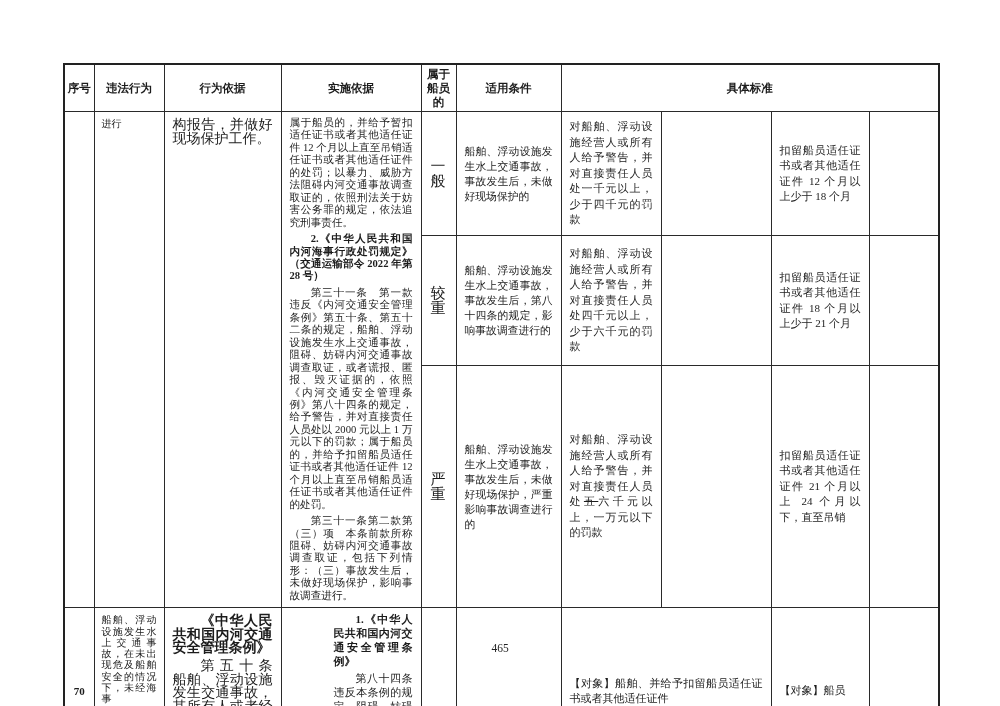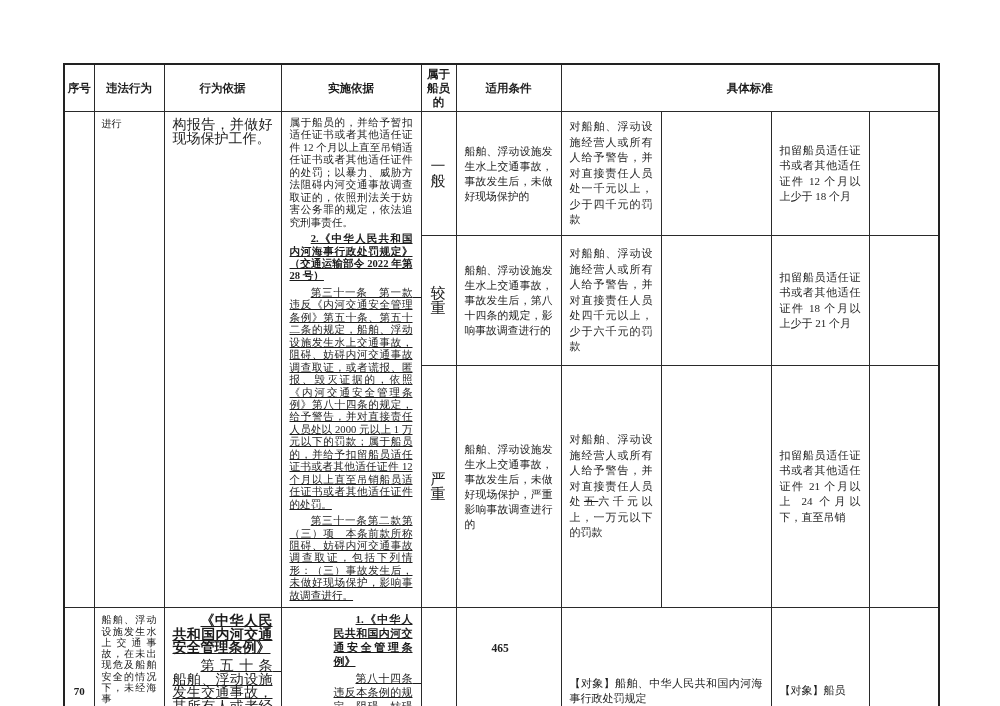--- a/index.html
+++ b/index.html
@@ -24,34 +24,34 @@
     word-break: break-all;
   }
   td p { margin: 4px; text-align: justify; }
   tr.hdr td {
     font-weight: bold; text-align: center; vertical-align: middle;
     font-size: 11.5px; line-height: 14px; padding: 2px 1px;
   }
   .vmid { vertical-align: middle; }
   .ctr { text-align: center; }
   .bold { font-weight: bold; }
-  .ind { text-indent: 2em; text-decoration: underline; }
+  .ind { text-indent: 2em; }
   .strike { text-decoration: line-through; }
   .jp { text-align: justify; text-align-last: left; }
   
   .cell-violation { font-size: 10px; line-height: 11.3px; padding: 2px 3px; }
   .cell-behavior  { font-size: 14px; line-height: 13.6px; }
   .cell-impl      { font-size: 10.6px; line-height: 12.45px; padding: 1px 4px; }
   .cell-cond      { font-size: 10.8px; line-height: 15px; }
   .cell-std       { font-size: 11px; line-height: 15.5px; }
   .cell-seq       { font-size: 11px; font-weight: bold; }
   .tier-label     { font-size: 15px; letter-spacing: 1px; }
   .page-num {
     position: absolute; left: 0; right: 0; top: 642px;
-    text-align: center; font-size: 11.5px; color: #222; font-weight: bold;
+    text-align: center; font-size: 11.5px; color: #222;
   }
 </style>
 </head>
 <body>
 
 <div class="sheet">
   <div class="table-wrap">
     <table class="penalty">
       <colgroup>
         <col style="width:30px">
@@ -144,21 +144,21 @@
           <p class="jp bold ind">《中华人民共和国内河交通安全管理条例》</p>
           <p class="jp ind">第五十条　船舶、浮动设施发生交通事故，其所有人或者经营</p>
         </td>
         <td class="cell-impl" style="font-size:11px; line-height:13.8px;padding-left:48px;">
           <p class="jp bold ind">1.《中华人民共和国内河交通安全管理条例》</p>
           <p class="jp ind">第八十四条　违反本条例的规定，阻碍、妨碍内河交通事故调查取证，或者谎报、隐匿、毁灭证据的，</p>
         </td>
         <td></td>
         <td></td>
         <td colspan="2" class="vmid cell-std">
-          <p>【对象】船舶、中华人民共和国内河海事行政处罚规定</p>
+          <p>【对象】船舶、并给予扣留船员适任证书或者其他适任证件</p>
         </td>
         <td class="vmid cell-std">
           <p>【对象】船员</p>
         </td>
         <td class="cell-std"></td>
       </tr>
     </tbody>
       </table>
   </div>
 

